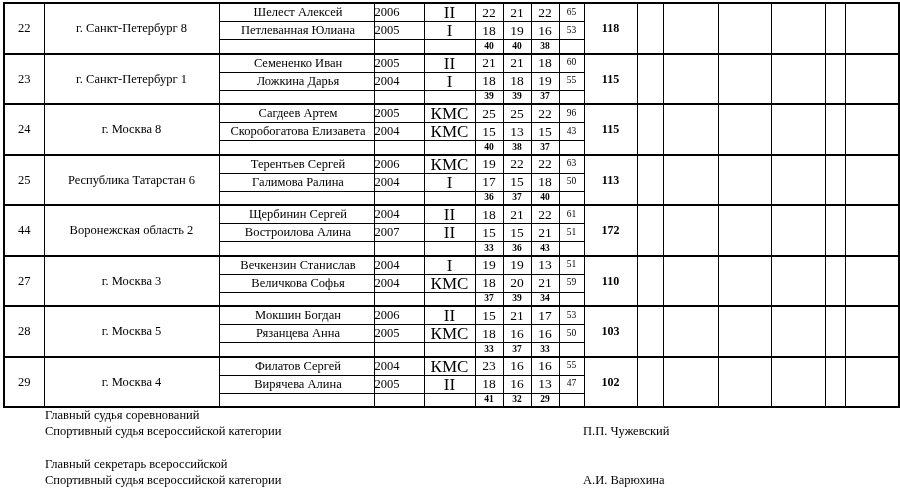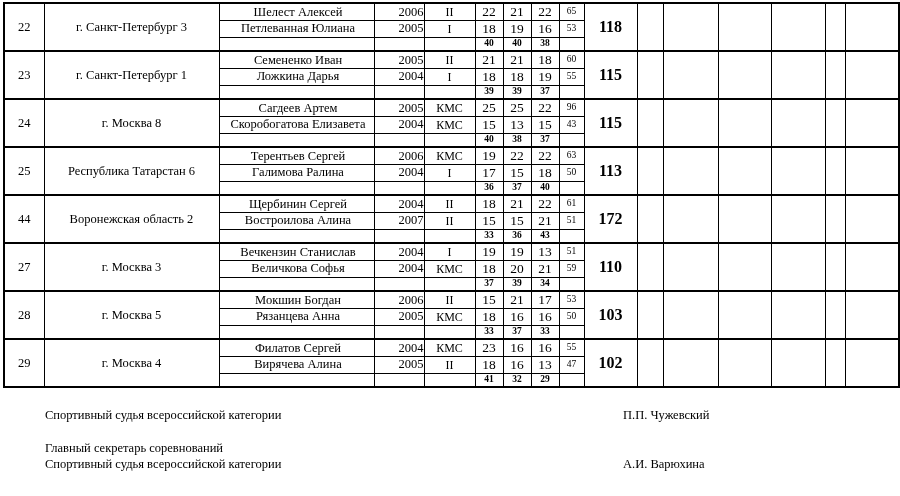--- a/index.html
+++ b/index.html
@@ -28,36 +28,36 @@
     white-space: nowrap;
     vertical-align: middle;
     line-height: 1;
   }
   tr.gs > td { border-top: 2px solid #000; }
   tr.m  { height: 17px; }
   tr.sr { height: 14px; }
   .c-num   { text-align: center; font-size: 12.5px; }
   .c-team  { text-align: center; font-size: 12.5px; }
   .c-name  { text-align: center; font-size: 12.5px; padding-left: 3px !important; }
-  .c-year  { text-align: right; font-size: 12.5px; }
-  .c-rank  { text-align: center; font-size: 12px; }
+  .c-year  { text-align: left; font-size: 12.5px; }
+  .c-rank  { text-align: center; font-size: 17px; }
   .c-j     { text-align: center; font-size: 13.5px; }
   .c-sum   { text-align: center; font-size: 9.5px; font-weight: normal; }
   .c-js    { text-align: center; font-size: 9.5px; font-weight: bold; }
-  .c-total { text-align: center; font-size: 16px; font-weight: bold; }
+  .c-total { text-align: center; font-size: 12px; font-weight: bold; }
   .footer {
     position: absolute;
     left: 45px;
     top: 407px;
     font-size: 12.5px;
     line-height: 16px;
   }
   .sig-block { margin-bottom: 17px; }
   .sig-line2 { position: relative; text-align: center; }
-  .sig-name  { position: absolute; left: 538px; top: 0; white-space: nowrap; margin-left: 40px; }
+  .sig-name  { position: absolute; left: 538px; top: 0; white-space: nowrap; }
 </style>
 </head>
 <body>
 
 <div class="page">
 
   <table class="results">
     <colgroup>
       <col style="width:40px">
         <col style="width:175px">
@@ -72,21 +72,21 @@
       <col style="width:26px">
         <col style="width:55px">
         <col style="width:53px">
       <col style="width:54px">
         <col style="width:20px">
         <col style="width:54px">
     </colgroup>
     <tbody id="results-body">
     <tr class="gs m">
       <td class="c-num" rowspan="3">22</td>
-      <td class="c-team" rowspan="3">г. Санкт-Петербург 3</td>
+      <td class="c-team" rowspan="3">г. Санкт-Петербург 8</td>
       <td class="c-name">Шелест Алексей</td>
       <td class="c-year">2006</td>
       <td class="c-rank">II</td>
       <td class="c-j">22</td>
       <td class="c-j">21</td>
       <td class="c-j">22</td>
       <td class="c-sum">65</td>
       <td class="c-total" rowspan="3">118</td>
       <td rowspan="3"></td>
       <td rowspan="3"></td>
@@ -370,27 +370,28 @@
       <td class="c-js">41</td>
       <td class="c-js">32</td>
       <td class="c-js">29</td>
       <td class="c-sum"></td>
     </tr>
   </tbody>
   </table>
 
   <div class="footer">
     <div class="sig-block">
+      <div>Главный судья соревнований</div>
       <div class="sig-line2">
         <span>Спортивный судья всероссийской категории</span>
         <span class="sig-name">П.П. Чужевский</span>
       </div>
     </div>
     <div class="sig-block">
-      <div>Главный секретарь соревнований</div>
+      <div>Главный секретарь всероссийской</div>
       <div class="sig-line2">
         <span>Спортивный судья всероссийской категории</span>
         <span class="sig-name">А.И. Варюхина</span>
       </div>
     </div>
   </div>
 
 </div>
 
 </body></html>

